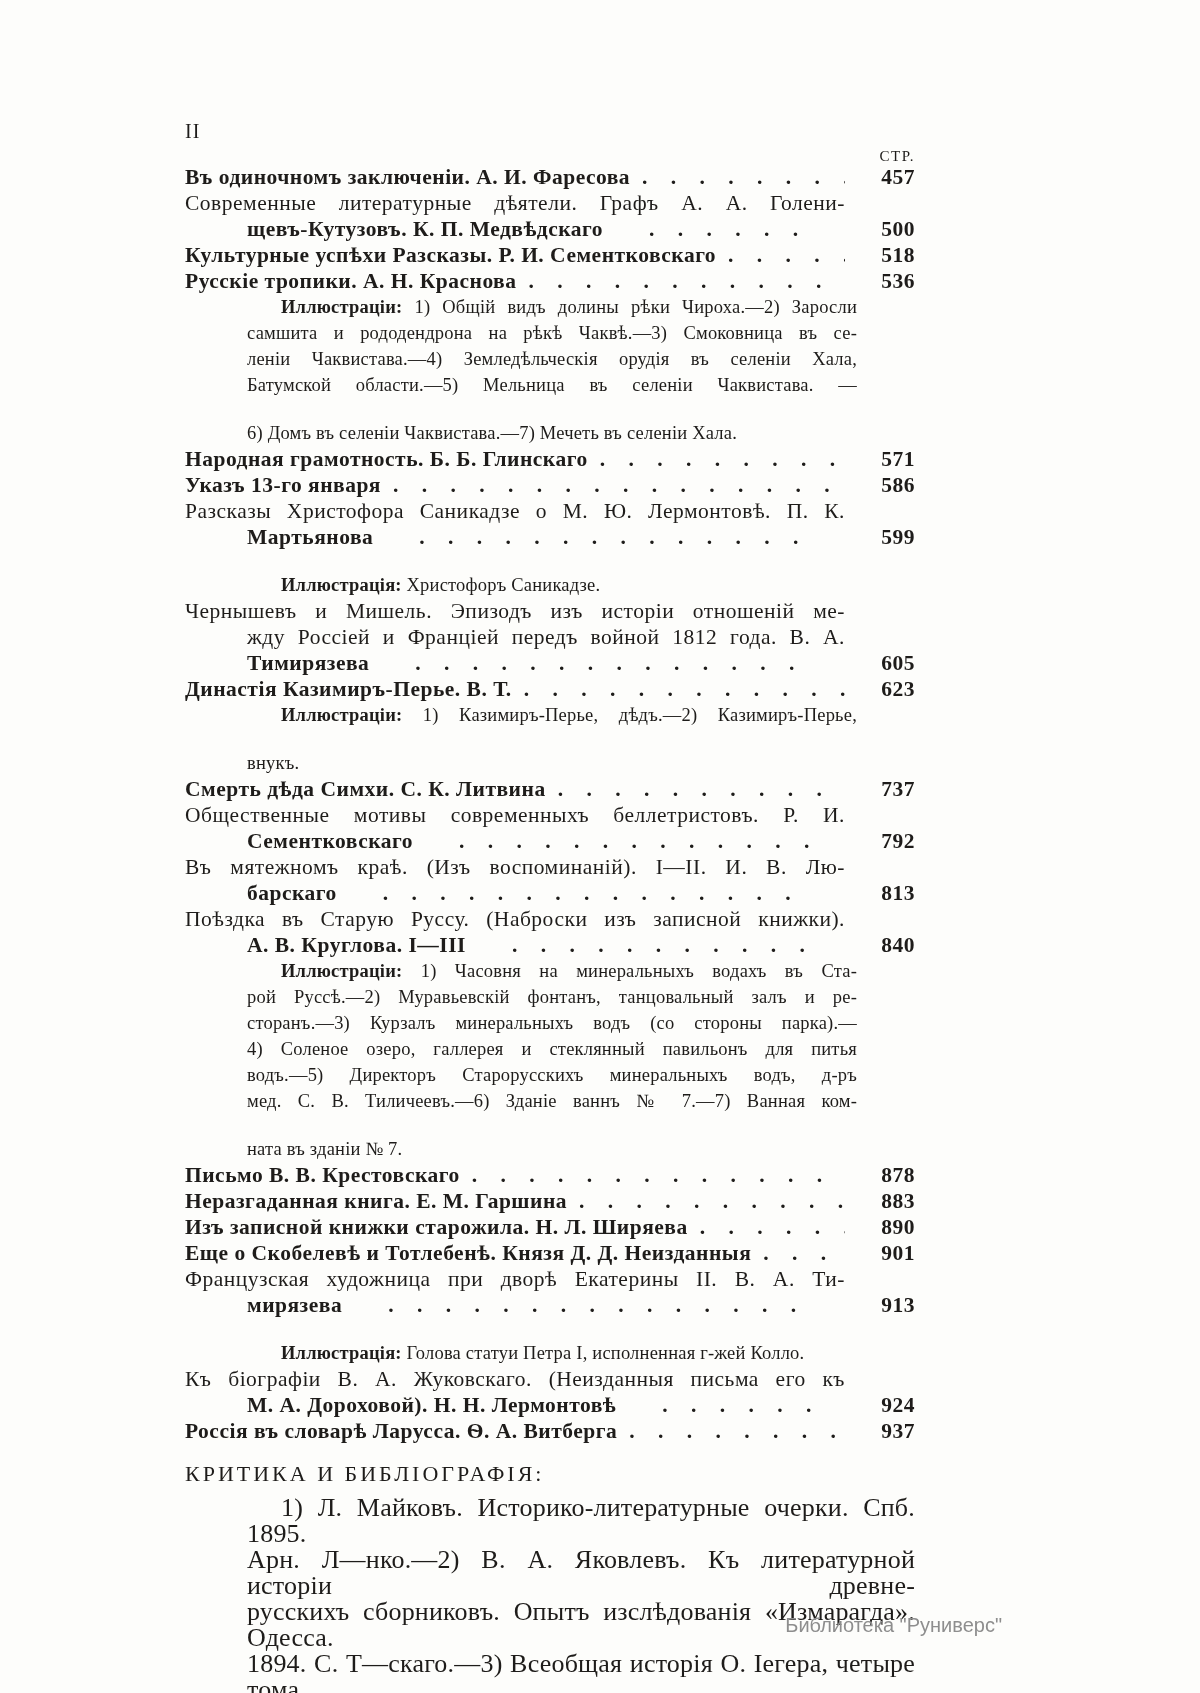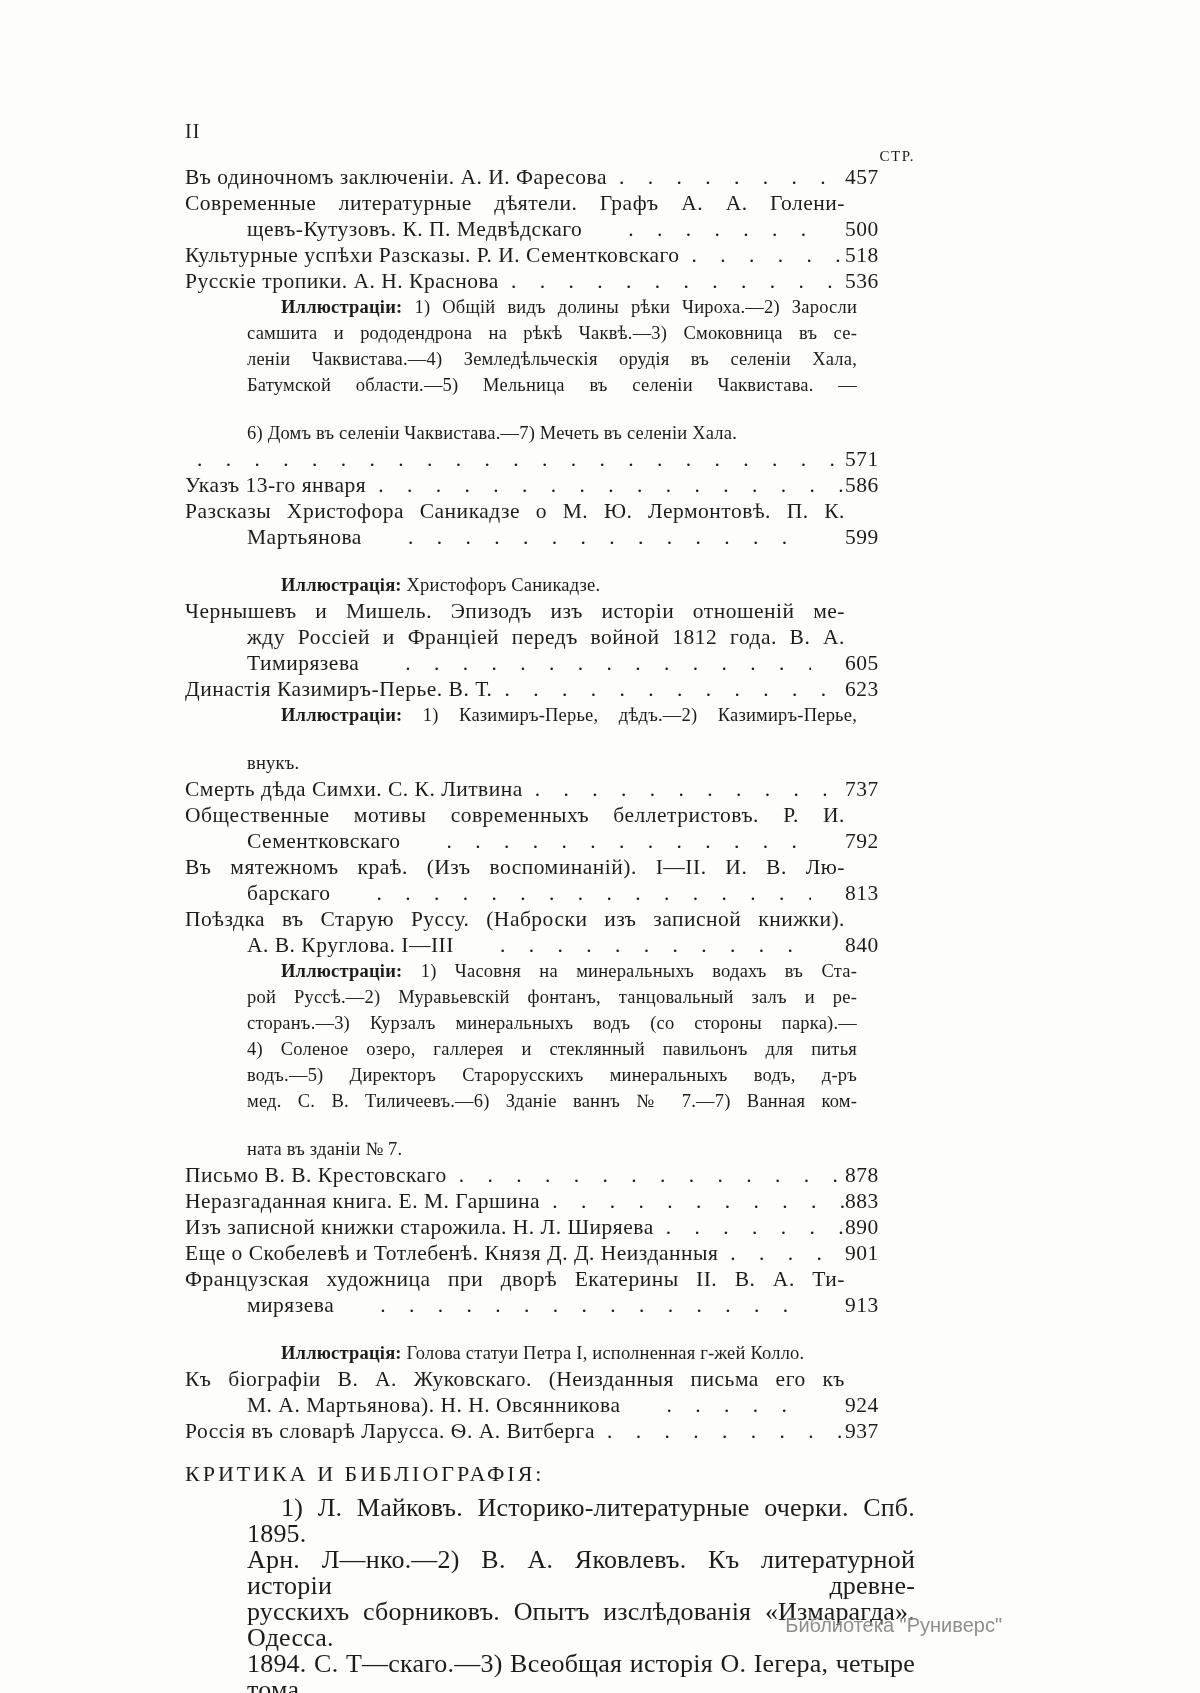--- a/index.html
+++ b/index.html
@@ -13,29 +13,29 @@
     font-family: "Liberation Serif", "DejaVu Serif", serif;
     overflow: hidden;
   }
   .content { position: absolute; left: 185px; top: 120px; width: 730px; }
   .folio { font-size: 20px; line-height: 22px; letter-spacing: 1px; }
   .str {
     font-size: 15px; line-height: 16px; text-align: right;
     margin-top: 6px; letter-spacing: 1.5px;
   }
   .toc { font-size: 21.5px; line-height: 26px; letter-spacing: 0.5px; }
-  .entry-line.flex { display: flex; align-items: baseline; }
+  .entry-line.flex { display: flex; align-items: baseline; font-weight: bold; }
   .entry-line.indent { padding-left: 62px; gap: 34px; }
   .entry-line.just { width: 660px; text-align: justify; text-align-last: justify; }
   .etext { white-space: nowrap; flex: 0 0 auto; }
   .dots {
     flex: 1 1 auto; overflow: hidden; white-space: nowrap;
     letter-spacing: 9px; padding-left: 12px;
   }
-  .pageno { flex: 0 0 70px; text-align: left; white-space: nowrap; }
+  .pageno { flex: 0 0 70px; text-align: right; white-space: nowrap; }
   .note { margin-left: 62px; width: 610px; font-size: 18.5px; letter-spacing: 0.2px; }
   .note-line { text-align: justify; text-align-last: justify; }
   .note-line.first { text-indent: 34px; }
   .note-line.last { text-align-last: left; margin-top: 22px; }
   .note-label { font-weight: bold; }
   .section-heading { font-size: 22px; letter-spacing: 3px; margin: 17px 0 8px; }
   .biblio { margin-left: 62px; width: 668px; font-size: 26px; letter-spacing: 0.2px; }
   .biblio-line { text-align: justify; text-align-last: justify; }
   .biblio-line.first { text-indent: 34px; }
   .watermark {
@@ -83,20 +83,21 @@
         </div>
         <div class="note">
           <div class="note-line first"><span class="note-label">Иллюстраціи:</span> 1) Общій видъ долины рѣки Чироха.—2) Заросли</div>
           <div class="note-line">самшита и рододендрона на рѣкѣ Чаквѣ.—3) Смоковница въ се-</div>
           <div class="note-line">леніи Чаквистава.—4) Земледѣльческія орудія въ селеніи Хала,</div>
           <div class="note-line">Батумской области.—5) Мельница въ селеніи Чаквистава. —</div>
           <div class="note-line last">6) Домъ въ селеніи Чаквистава.—7) Мечеть въ селеніи Хала.</div>
         </div>
         <div class="entry">
           <div class="entry-line flex">
+            <span class="etext">Народная грамотность. Б. Б. Глинскаго</span>
             <span class="dots">. . . . . . . . . . . . . . . . . . . . . . . . . . . . . . . . . . . . . . . . . . . . . . . . . . . . . . . . . . . . . . . . . . . . . . . . . . . . . . . . </span>
             <span class="pageno">571</span>
           </div>
         </div>
         <div class="entry">
           <div class="entry-line flex">
             <span class="etext">Указъ 13-го января</span>
             <span class="dots">. . . . . . . . . . . . . . . . . . . . . . . . . . . . . . . . . . . . . . . . . . . . . . . . . . . . . . . . . . . . . . . . . . . . . . . . . . . . . . . . </span>
             <span class="pageno">586</span>
           </div>
@@ -207,21 +208,21 @@
             <span class="dots">. . . . . . . . . . . . . . . . . . . . . . . . . . . . . . . . . . . . . . . . . . . . . . . . . . . . . . . . . . . . . . . . . . . . . . . . . . . . . . . . </span>
             <span class="pageno">913</span>
           </div>
         </div>
         <div class="note">
           <div class="note-line first last"><span class="note-label">Иллюстрація:</span> Голова статуи Петра I, исполненная г-жей Колло.</div>
         </div>
         <div class="entry">
           <div class="entry-line just">Къ біографіи В. А. Жуковскаго. (Неизданныя письма его къ</div>
           <div class="entry-line indent flex">
-            <span class="etext">М. А. Мартьянова). Н. Н. Овсянникова</span>
+            <span class="etext">М. А. Дороховой). Н. Н. Лермонтовѣ</span>
             <span class="dots">. . . . . . . . . . . . . . . . . . . . . . . . . . . . . . . . . . . . . . . . . . . . . . . . . . . . . . . . . . . . . . . . . . . . . . . . . . . . . . . . </span>
             <span class="pageno">924</span>
           </div>
         </div>
         <div class="entry">
           <div class="entry-line flex">
             <span class="etext">Россія въ словарѣ Ларусса. Ѳ. А. Витберга</span>
             <span class="dots">. . . . . . . . . . . . . . . . . . . . . . . . . . . . . . . . . . . . . . . . . . . . . . . . . . . . . . . . . . . . . . . . . . . . . . . . . . . . . . . . </span>
             <span class="pageno">937</span>
           </div>

